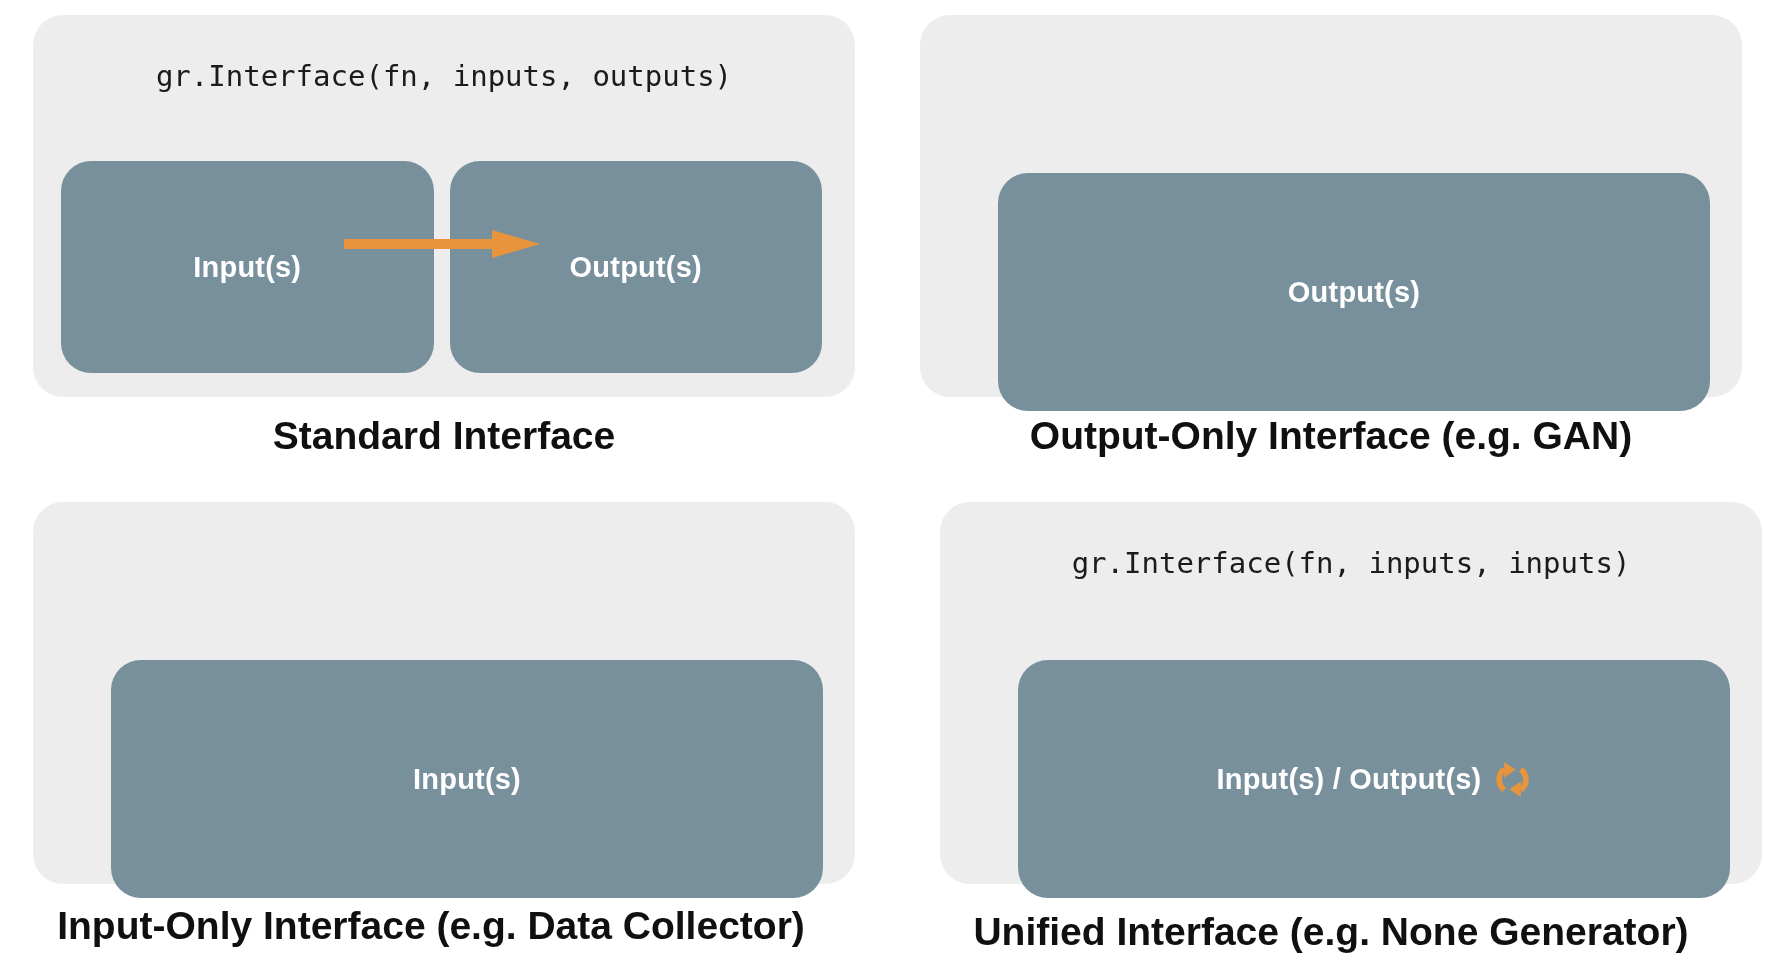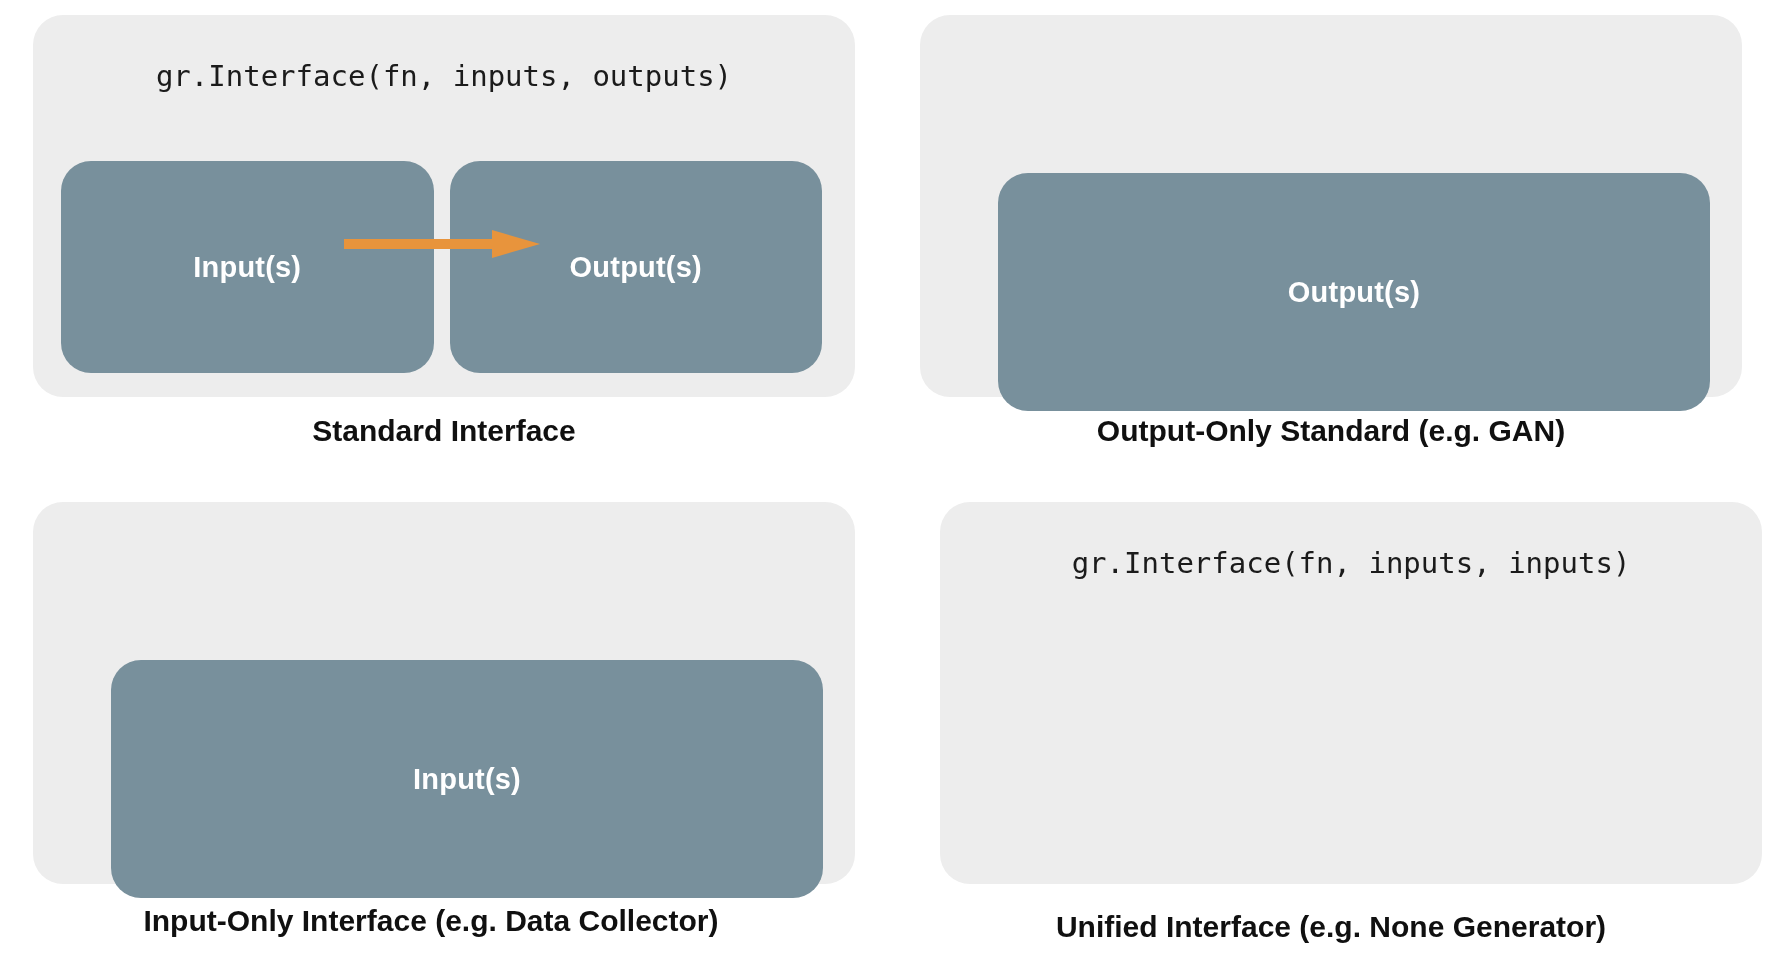--- a/index.html
+++ b/index.html
@@ -77,21 +77,21 @@
   .arrow-head { fill: var(--accent-orange, #E8943C); }
 
   .refresh-icon .arc { stroke: var(--accent-orange, #E8943C); stroke-width: 5.5; fill: none; }
   .refresh-icon .tip { fill: var(--accent-orange, #E8943C); }
 
   .caption {
     position: absolute;
     width: 822px;
     text-align: center;
     font-weight: 700;
-    font-size: 30px;
+    font-size: 39px;
     color: var(--caption-text, #101010);
   }
   #caption-standard    { left: 33px;  top: 414px; }
   #caption-output-only { left: 920px; top: 414px; }
   #caption-input-only  { left: 20px;  top: 904px; }
   #caption-unified     { left: 920px; top: 910px; }
 </style>
 </head>
 <body>
 
@@ -110,25 +110,36 @@
     </svg>
   </div>
 </section>
 <div class="caption" id="caption-standard">Standard Interface</div>
 
 <section class="panel" id="panel-output-only">
   <div class="box box-single">
     <span class="box-label">Output(s)</span>
   </div>
 </section>
-<div class="caption" id="caption-output-only">Output-Only Standard (e.g. GAN)</div>
+<div class="caption" id="caption-output-only">Output-Only Interface (e.g. GAN)</div>
 
 <section class="panel" id="panel-input-only">
   <div class="box box-single">
     <span class="box-label">Input(s)</span>
   </div>
 </section>
 <div class="caption" id="caption-input-only">Input-Only Interface (e.g. Data Collector)</div>
 
 <section class="panel" id="panel-unified">
   <div class="code"><span>gr.Interface(fn, inputs, inputs)</span></div>
+  <div class="box box-single">
+    <span class="box-label">
+      <span>Input(s) / Output(s)</span>
+      <svg class="refresh-icon" width="37" height="37" viewBox="0 0 36 36" aria-hidden="true">
+        <path class="arc" d="M 10 28 A 12.5 12.5 0 0 1 10 8"></path>
+        <polygon class="tip" points="10,1 10,16 21,8.5"></polygon>
+        <path class="arc" d="M 26 8 A 12.5 12.5 0 0 1 26 28"></path>
+        <polygon class="tip" points="26,20 26,35 15,27.5"></polygon>
+      </svg>
+    </span>
+  </div>
 </section>
 <div class="caption" id="caption-unified">Unified Interface (e.g. None Generator)</div>
 
 </body></html>

